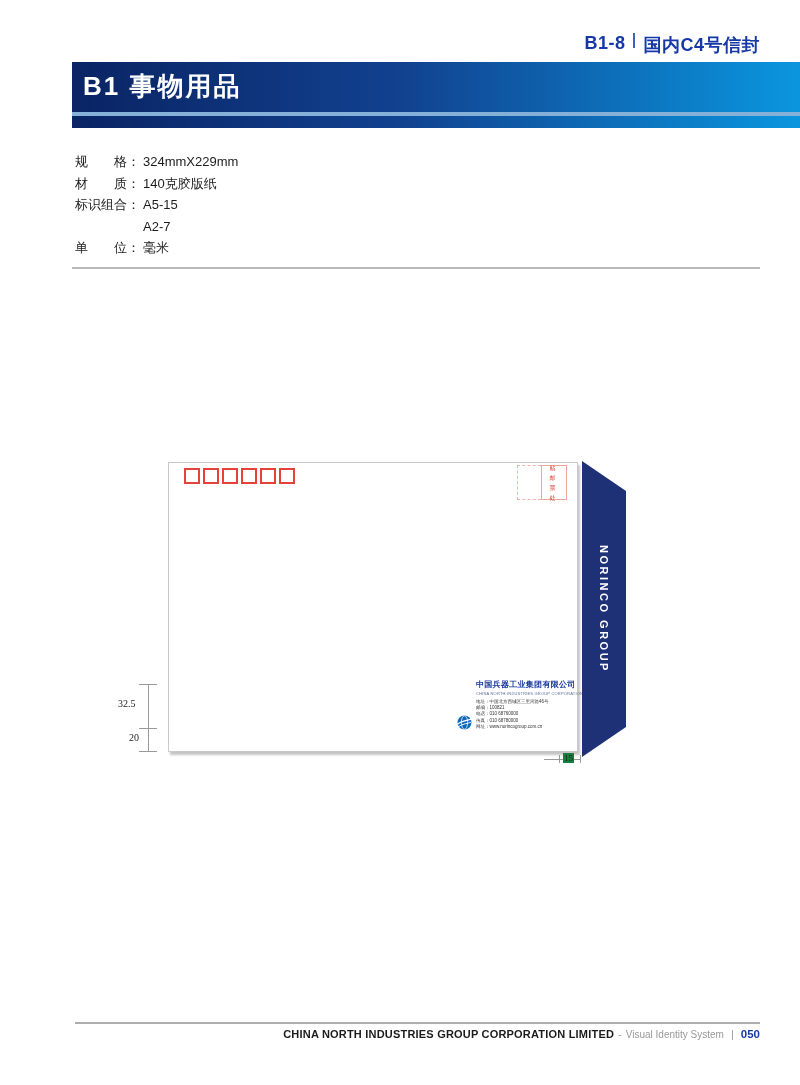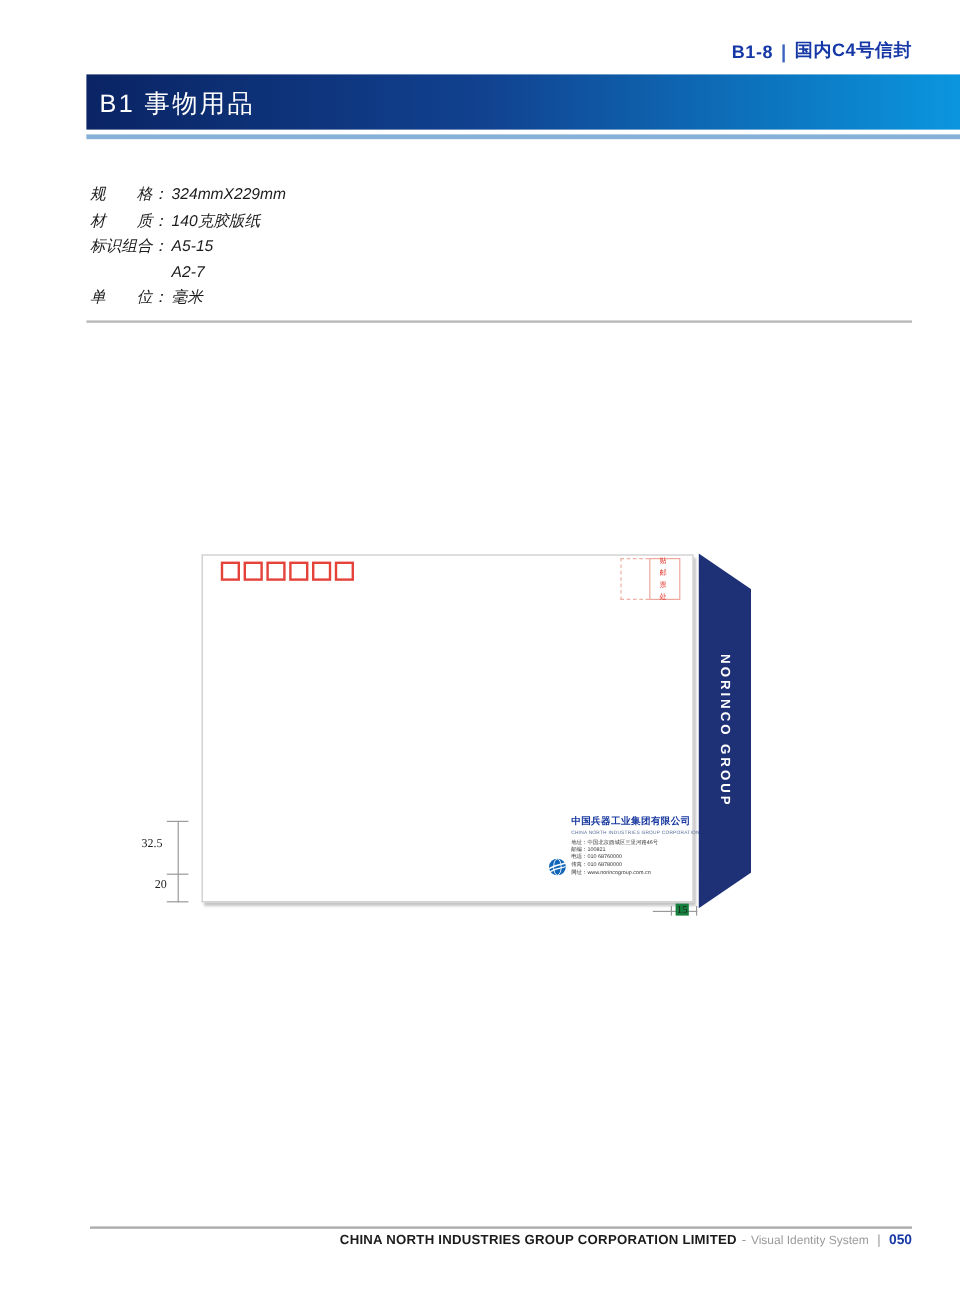--- a/index.html
+++ b/index.html
@@ -1,33 +1,33 @@
 <!DOCTYPE html>
 <html><head>
 <meta charset="utf-8">
 <style>
   html,body{margin:0;padding:0;background:#e9e9e9;}
   .page{position:relative;width:800px;height:1085px;background:#ffffff;overflow:hidden;
         font-family:"Liberation Sans",sans-serif;}
 
   
-  .hdr{position:absolute;top:33px;right:40px;display:flex;align-items:flex-end;
-       color:#1638a6;font-weight:bold;font-size:15px;letter-spacing:.5px;}
+  .hdr{position:absolute;top:33px;right:40px;display:flex;align-items:flex-start;
+       color:#1638a6;font-weight:bold;font-size:18px;letter-spacing:.5px;}
   .hdr-sep{display:inline-block;width:2px;height:15px;background:#3a63c0;margin:0 8px;}
 
   
-  .banner{position:absolute;left:72px;right:0;top:62px;height:46px;
+  .banner{position:absolute;left:72px;right:0;top:62px;height:66px;
           background:linear-gradient(90deg,#0a2464 0%,#11418f 45%,#0a96de 100%);
-          color:#fff;font-weight:normal;font-size:21px;line-height:49px;
+          color:#fff;font-weight:bold;font-size:26px;line-height:49px;
           padding-left:11px;letter-spacing:2px;}
   .banner-underline{position:absolute;left:72px;right:0;top:112px;height:4px;background:#85b0d8;}
 
   
   .specs{position:absolute;left:75px;top:151px;font-size:13px;color:#1c1c1c;}
-  .spec-row{height:21.5px;line-height:21.5px;white-space:nowrap;font-style:italic;}
+  .spec-row{height:21.5px;line-height:21.5px;white-space:nowrap;}
   .spec-label{display:inline-block;width:52px;text-align:justify;text-align-last:justify;}
   .spec-colon{display:inline-block;width:10px;}
   .spec-value{margin-left:6px;}
 
   .divider{position:absolute;left:72px;width:688px;top:267px;height:2px;background:#b9b9b9;}
 
   
   .envelope{position:absolute;left:168px;top:462px;width:408px;height:288px;
             background:#fff;border:1px solid #c9c9c9;
             box-shadow:2px 3px 2px rgba(150,150,150,.55);}

